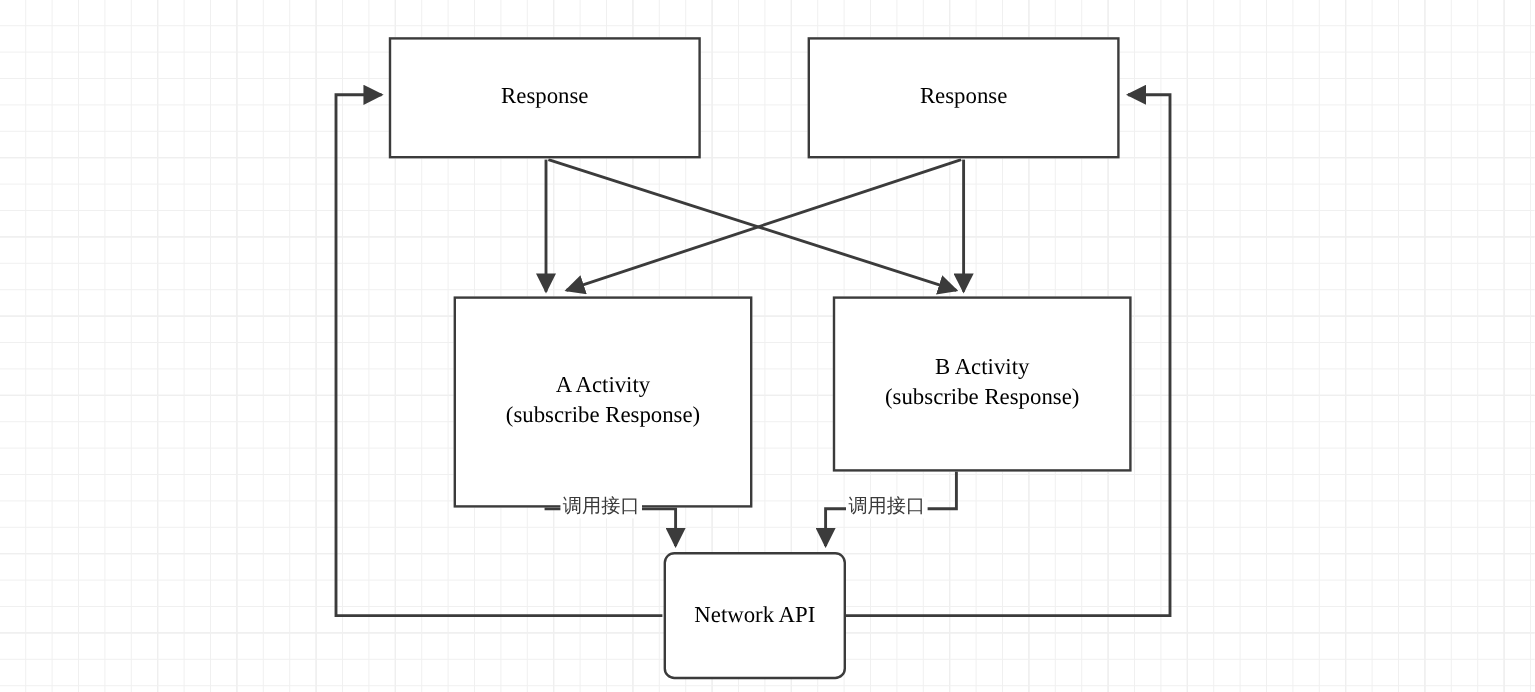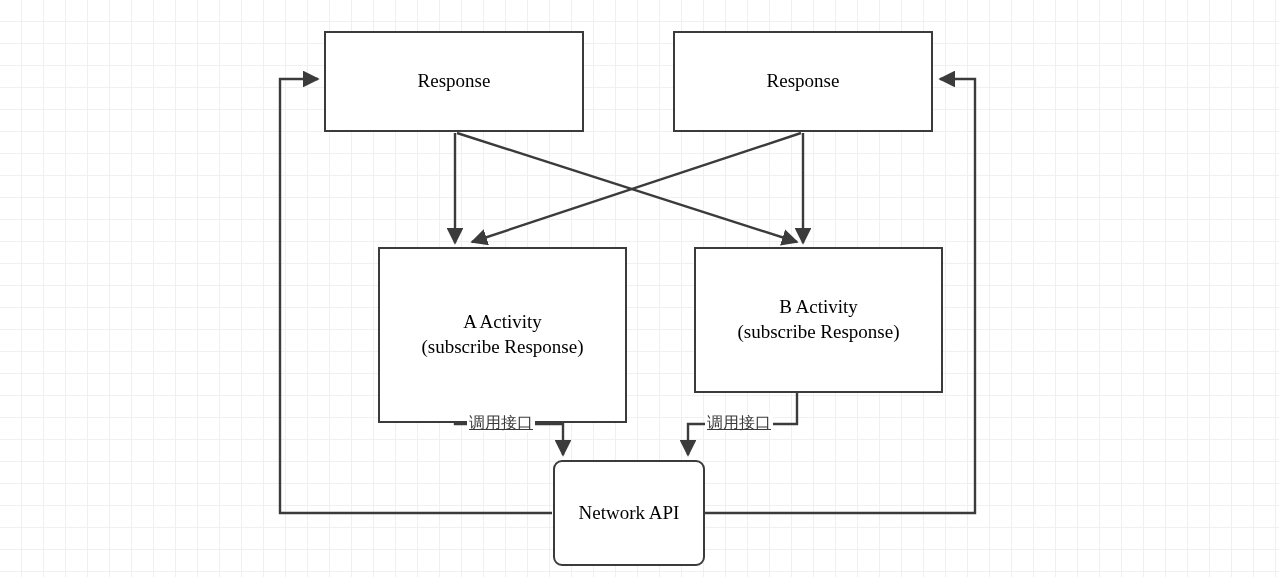--- a/index.html
+++ b/index.html
@@ -53,21 +53,20 @@
   .node.rounded { border-radius: 9px; }
   .node .line1, .node .line2 { display: block; }
   .edge-label {
     position: absolute;
     background: #ffffff;
     color: #3a3a3a;
     font-size: 16px;
     line-height: 1;
     padding: 1px 2px;
     white-space: nowrap;
-    text-decoration: underline;
   }
 </style>
 </head>
 <body>
 
 <div id="canvas">
 
   <svg class="edge-layer" viewBox="0 0 1279 577" width="1279" height="577" xmlns="http://www.w3.org/2000/svg">
     <defs>
       <marker id="arrow" viewBox="0 0 10 10" refX="9" refY="5" markerWidth="7" markerHeight="7" orient="auto-start-reverse">

